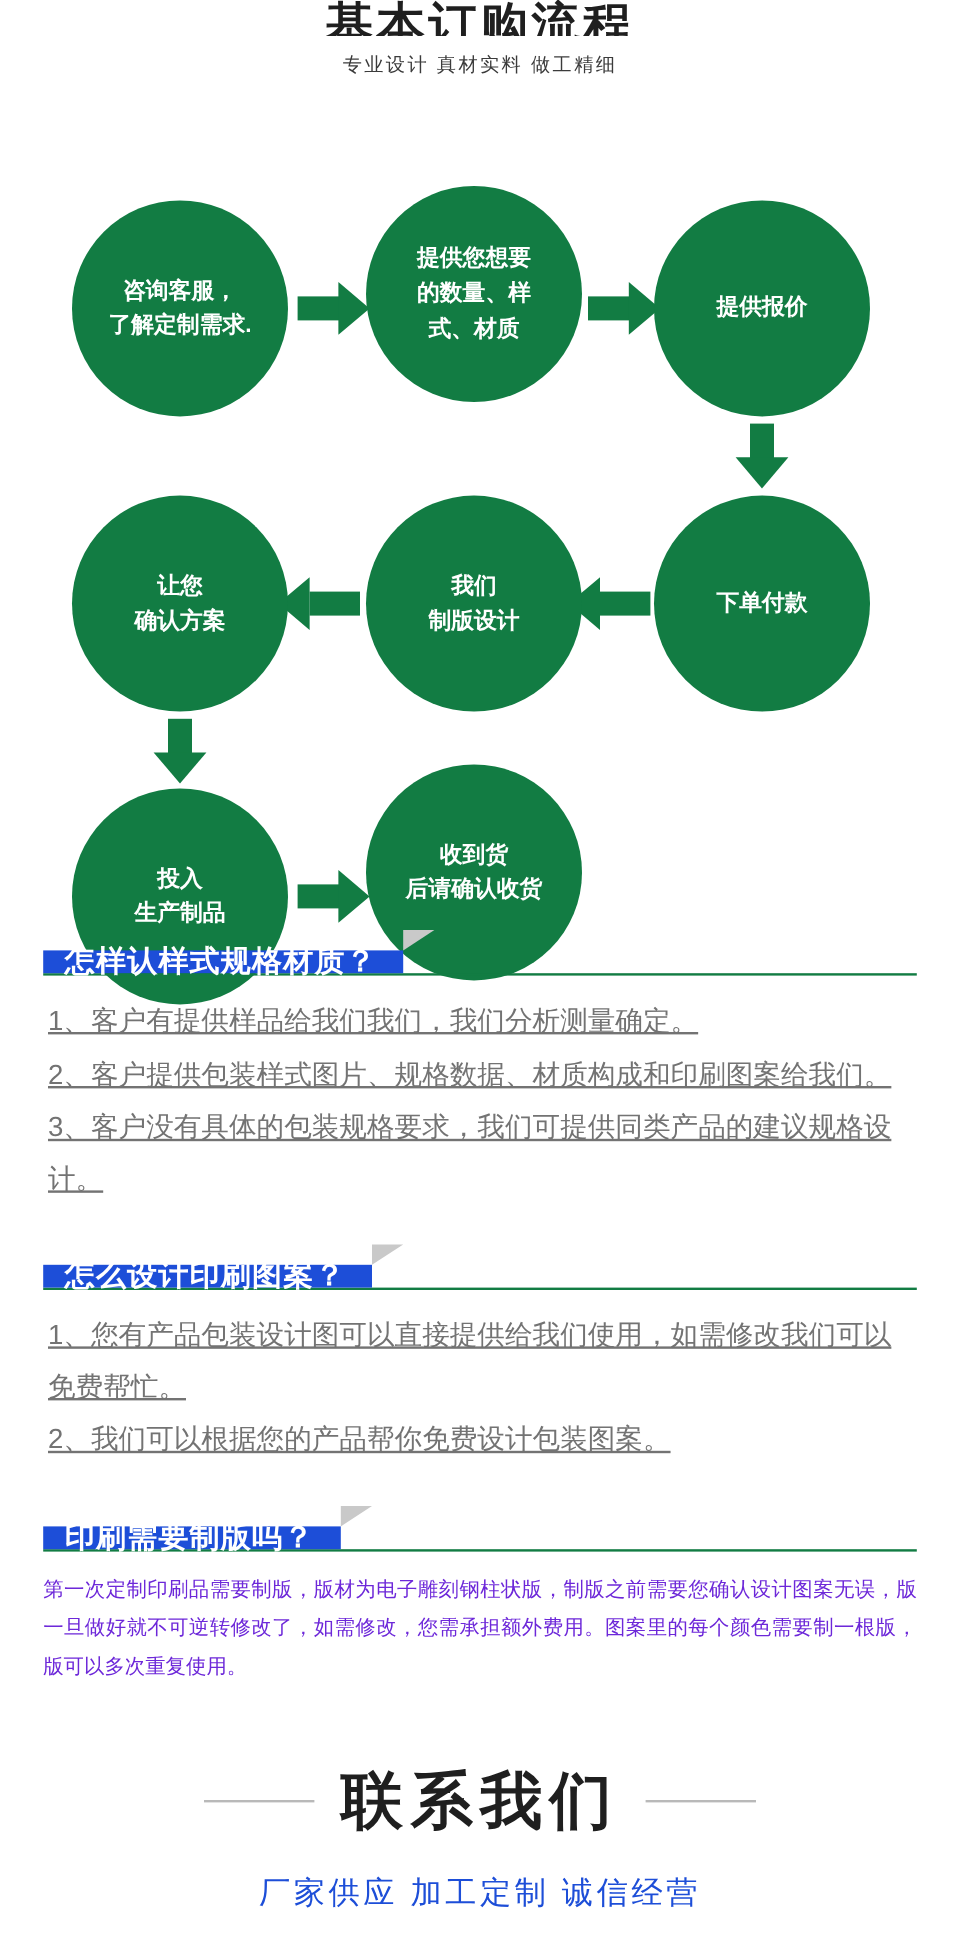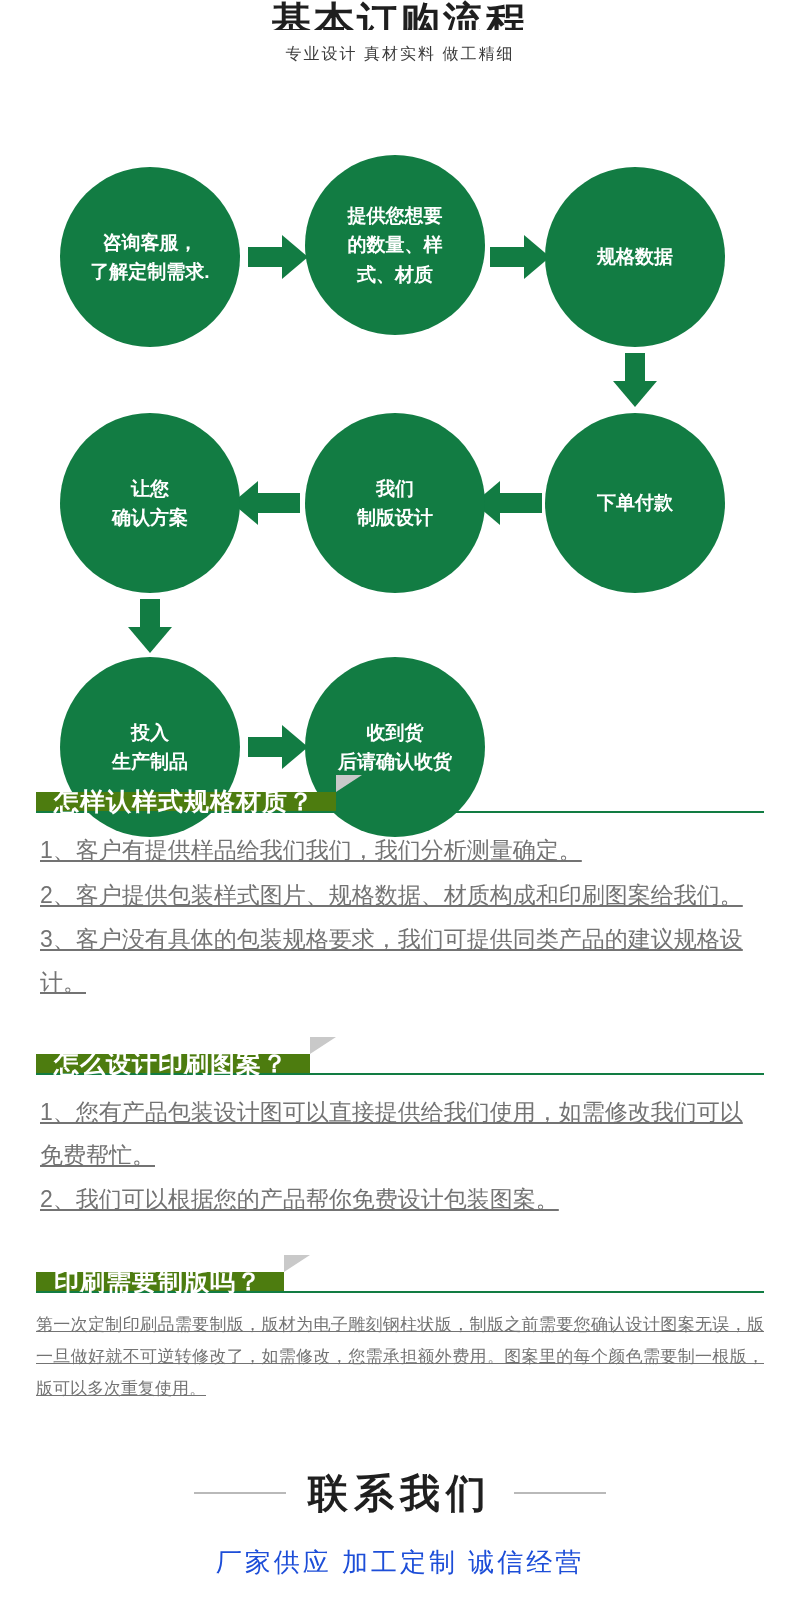--- a/index.html
+++ b/index.html
@@ -85,21 +85,21 @@
   .shaft-h { position: absolute; background: #127c43; height: 20px; }
   .shaft-v { position: absolute; background: #127c43; width: 20px; }
 
   
   .faq {
     padding: 0 36px;
   }
   .faq-head {
     position: relative;
     display: inline-block;
-    background: #4d7c0f;
+    background: #1d4ed8;
     color: #fff;
     font-size: 25px;
     font-weight: bold;
     letter-spacing: 1px;
     padding: 9px 22px 10px 18px;
     margin-bottom: 0;
   }
   .faq-head-wrap {
     position: relative;
     border-bottom: 2px solid #127c43;
@@ -117,46 +117,45 @@
   .faq-body {
     font-size: 23px;
     color: #737373;
     line-height: 1.85;
     padding-left: 4px;
     text-decoration: underline;
   }
   .faq-body p { margin: 0 0 2px 0; }
   .faq-para {
     font-size: 17px;
-    color: #737373;
+    color: #6d28d9;
     line-height: 1.9;
     margin: 0;
     text-align: justify;
-    text-decoration: underline;
   }
   .faq-block { margin-bottom: 34px; }
 
   
   .contact {
     margin-top: 60px;
     text-align: center;
   }
   .contact-title-row {
     display: flex;
     align-items: center;
     justify-content: center;
     gap: 22px;
   }
   .contact-line {
     height: 2px;
     width: 92px;
     background: #b9b9b9;
   }
   .contact-title {
-    font-size: 40px;
+    font-size: 52px;
     font-weight: bold;
     color: #1f1f1f;
     letter-spacing: 6px;
   }
   .contact-sub {
     margin-top: 24px;
     font-size: 26px;
     color: #1d4ed8;
     letter-spacing: 3px;
   }
@@ -179,21 +178,21 @@
   <div class="tri-right" style="left:282px; top:160px;"></div>
 
   <div class="circle c-small" style="left:305px; top:80px;">
     <span>提供您想要<br>的数量、样<br>式、材质</span>
   </div>
 
   <div class="shaft-h" style="left:490px; top:172px; width:38px;"></div>
   <div class="tri-right" style="left:524px; top:160px;"></div>
 
   <div class="circle c-small" style="left:545px; top:92px;">
-    <span>规格数据</span>
+    <span>提供报价</span>
   </div>
 
   <div class="shaft-v" style="left:625px; top:278px; height:32px;"></div>
   <div class="tri-down" style="left:613px; top:306px;"></div>
 
   <div class="circle c-small" style="left:545px; top:338px;">
     <span>下单付款</span>
   </div>
 
   <div class="shaft-h" style="left:500px; top:418px; width:42px;"></div>
@@ -213,21 +212,21 @@
   <div class="shaft-v" style="left:140px; top:524px; height:32px;"></div>
   <div class="tri-down" style="left:128px; top:552px;"></div>
 
   <div class="circle c-small" style="left:60px; top:582px;">
     <span>投入<br>生产制品</span>
   </div>
 
   <div class="shaft-h" style="left:248px; top:662px; width:38px;"></div>
   <div class="tri-right" style="left:282px; top:650px;"></div>
 
-  <div class="circle c-small" style="left:305px; top:582px;">
+  <div class="circle c-small" style="left:305px; top:562px;">
     <span>收到货<br>后请确认收货</span>
   </div>
 </div>
 
 <div class="faq">
 
   <div class="faq-block">
     <div class="faq-head-wrap">
       <span class="faq-head">怎样认样式规格材质？</span><span class="tag-tail"></span>
     </div>

